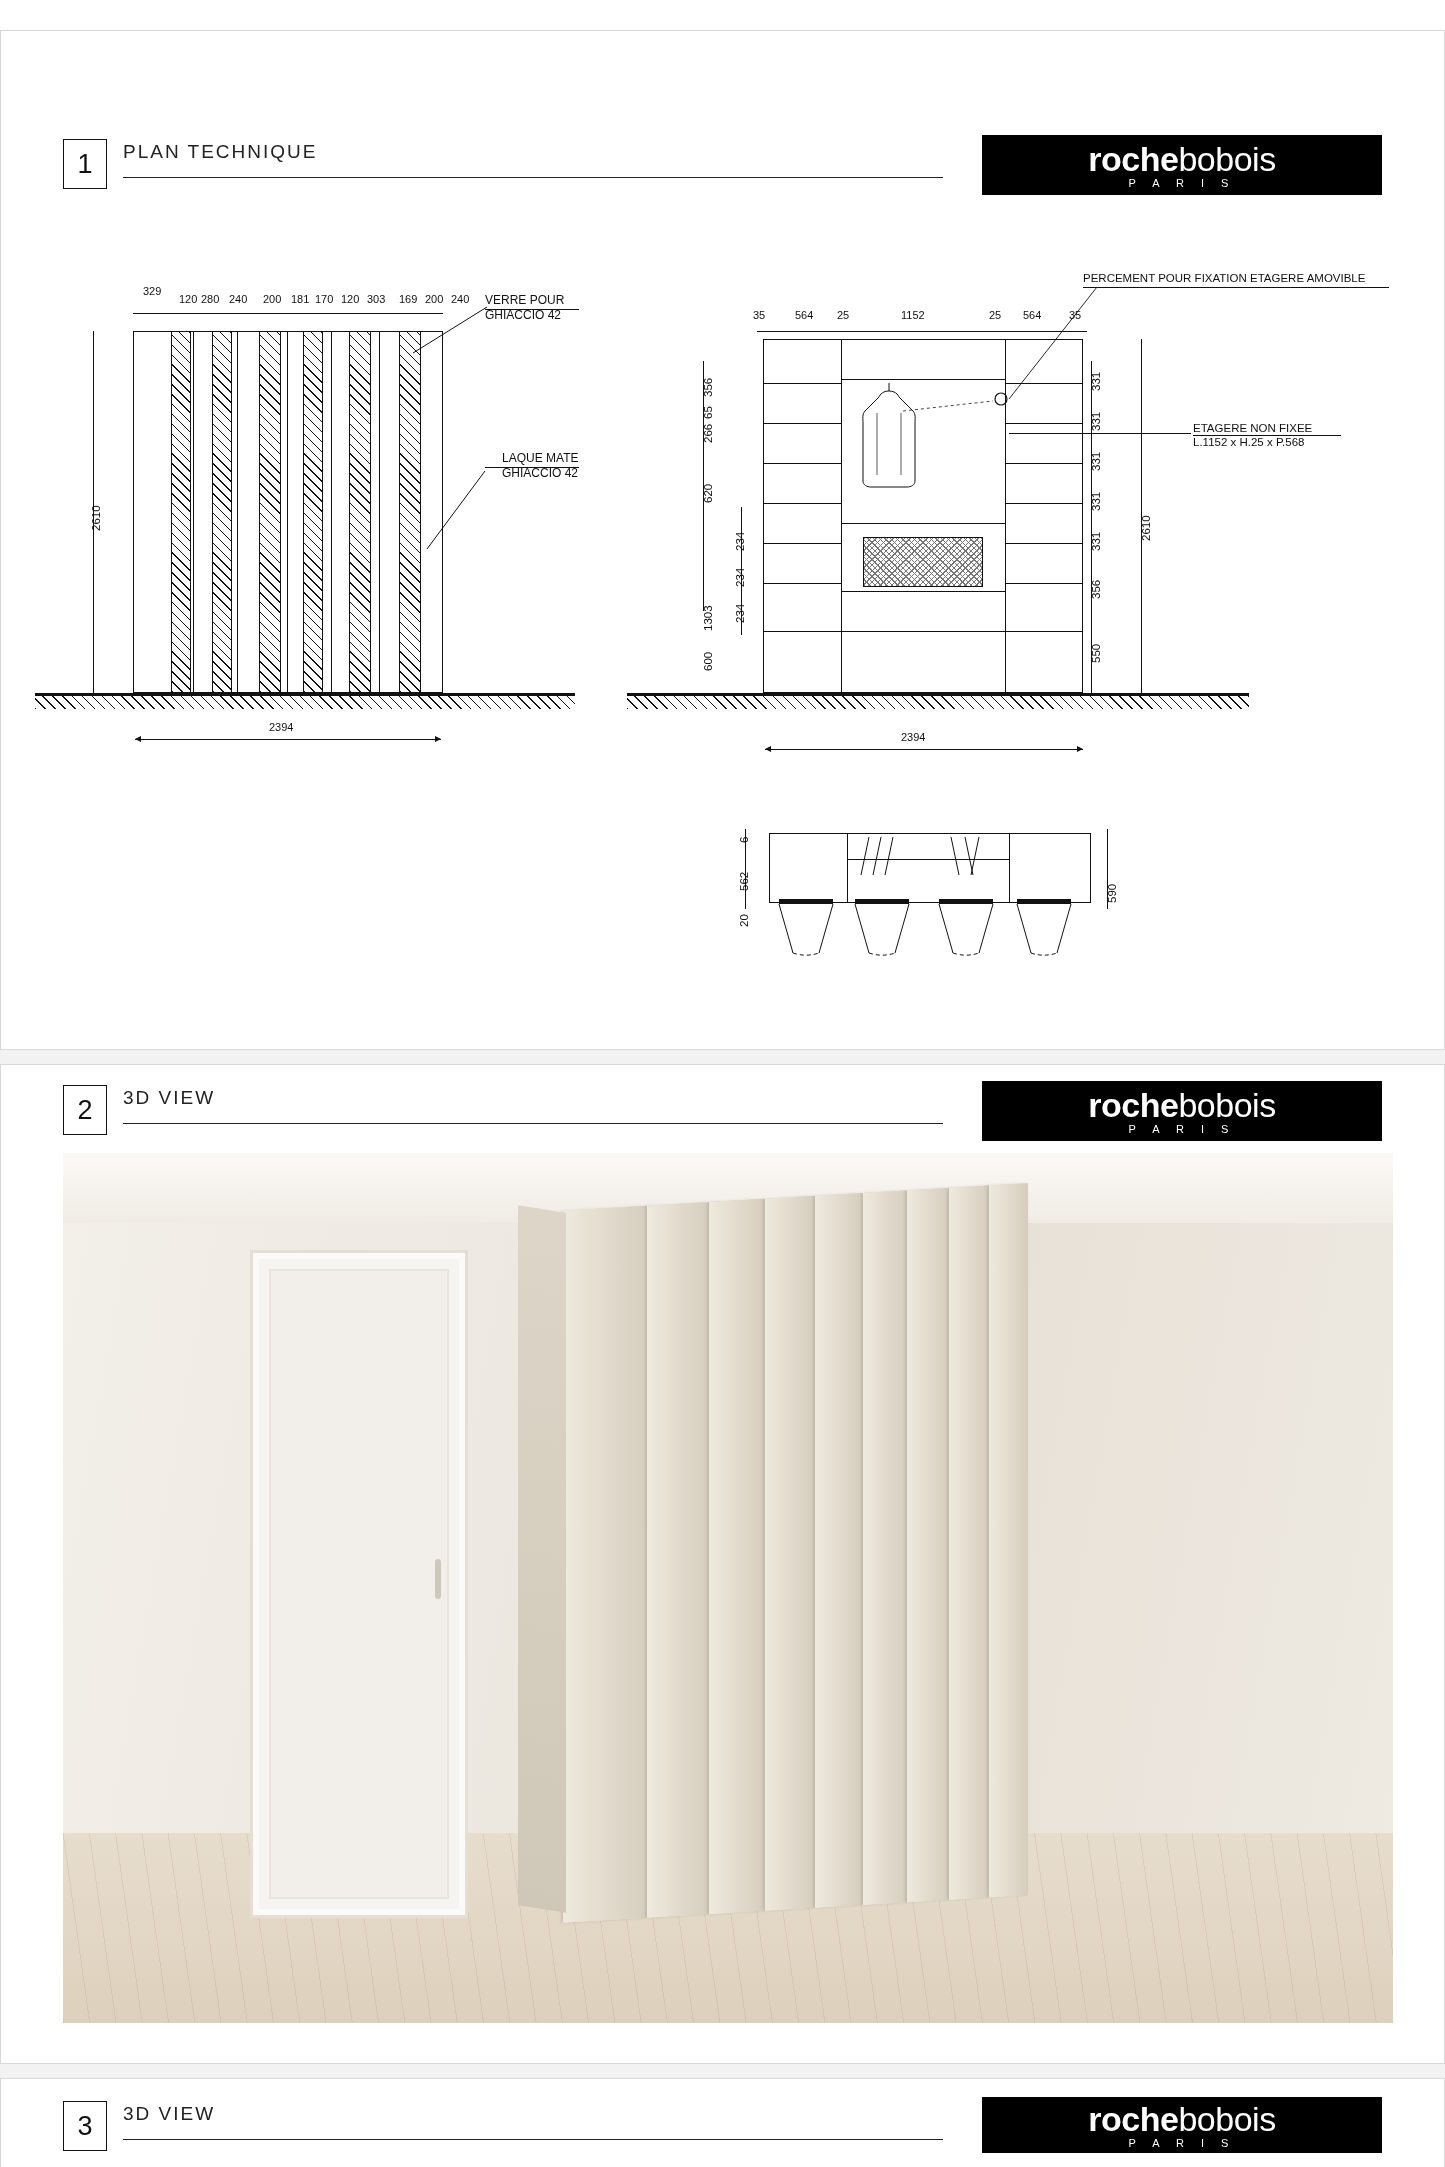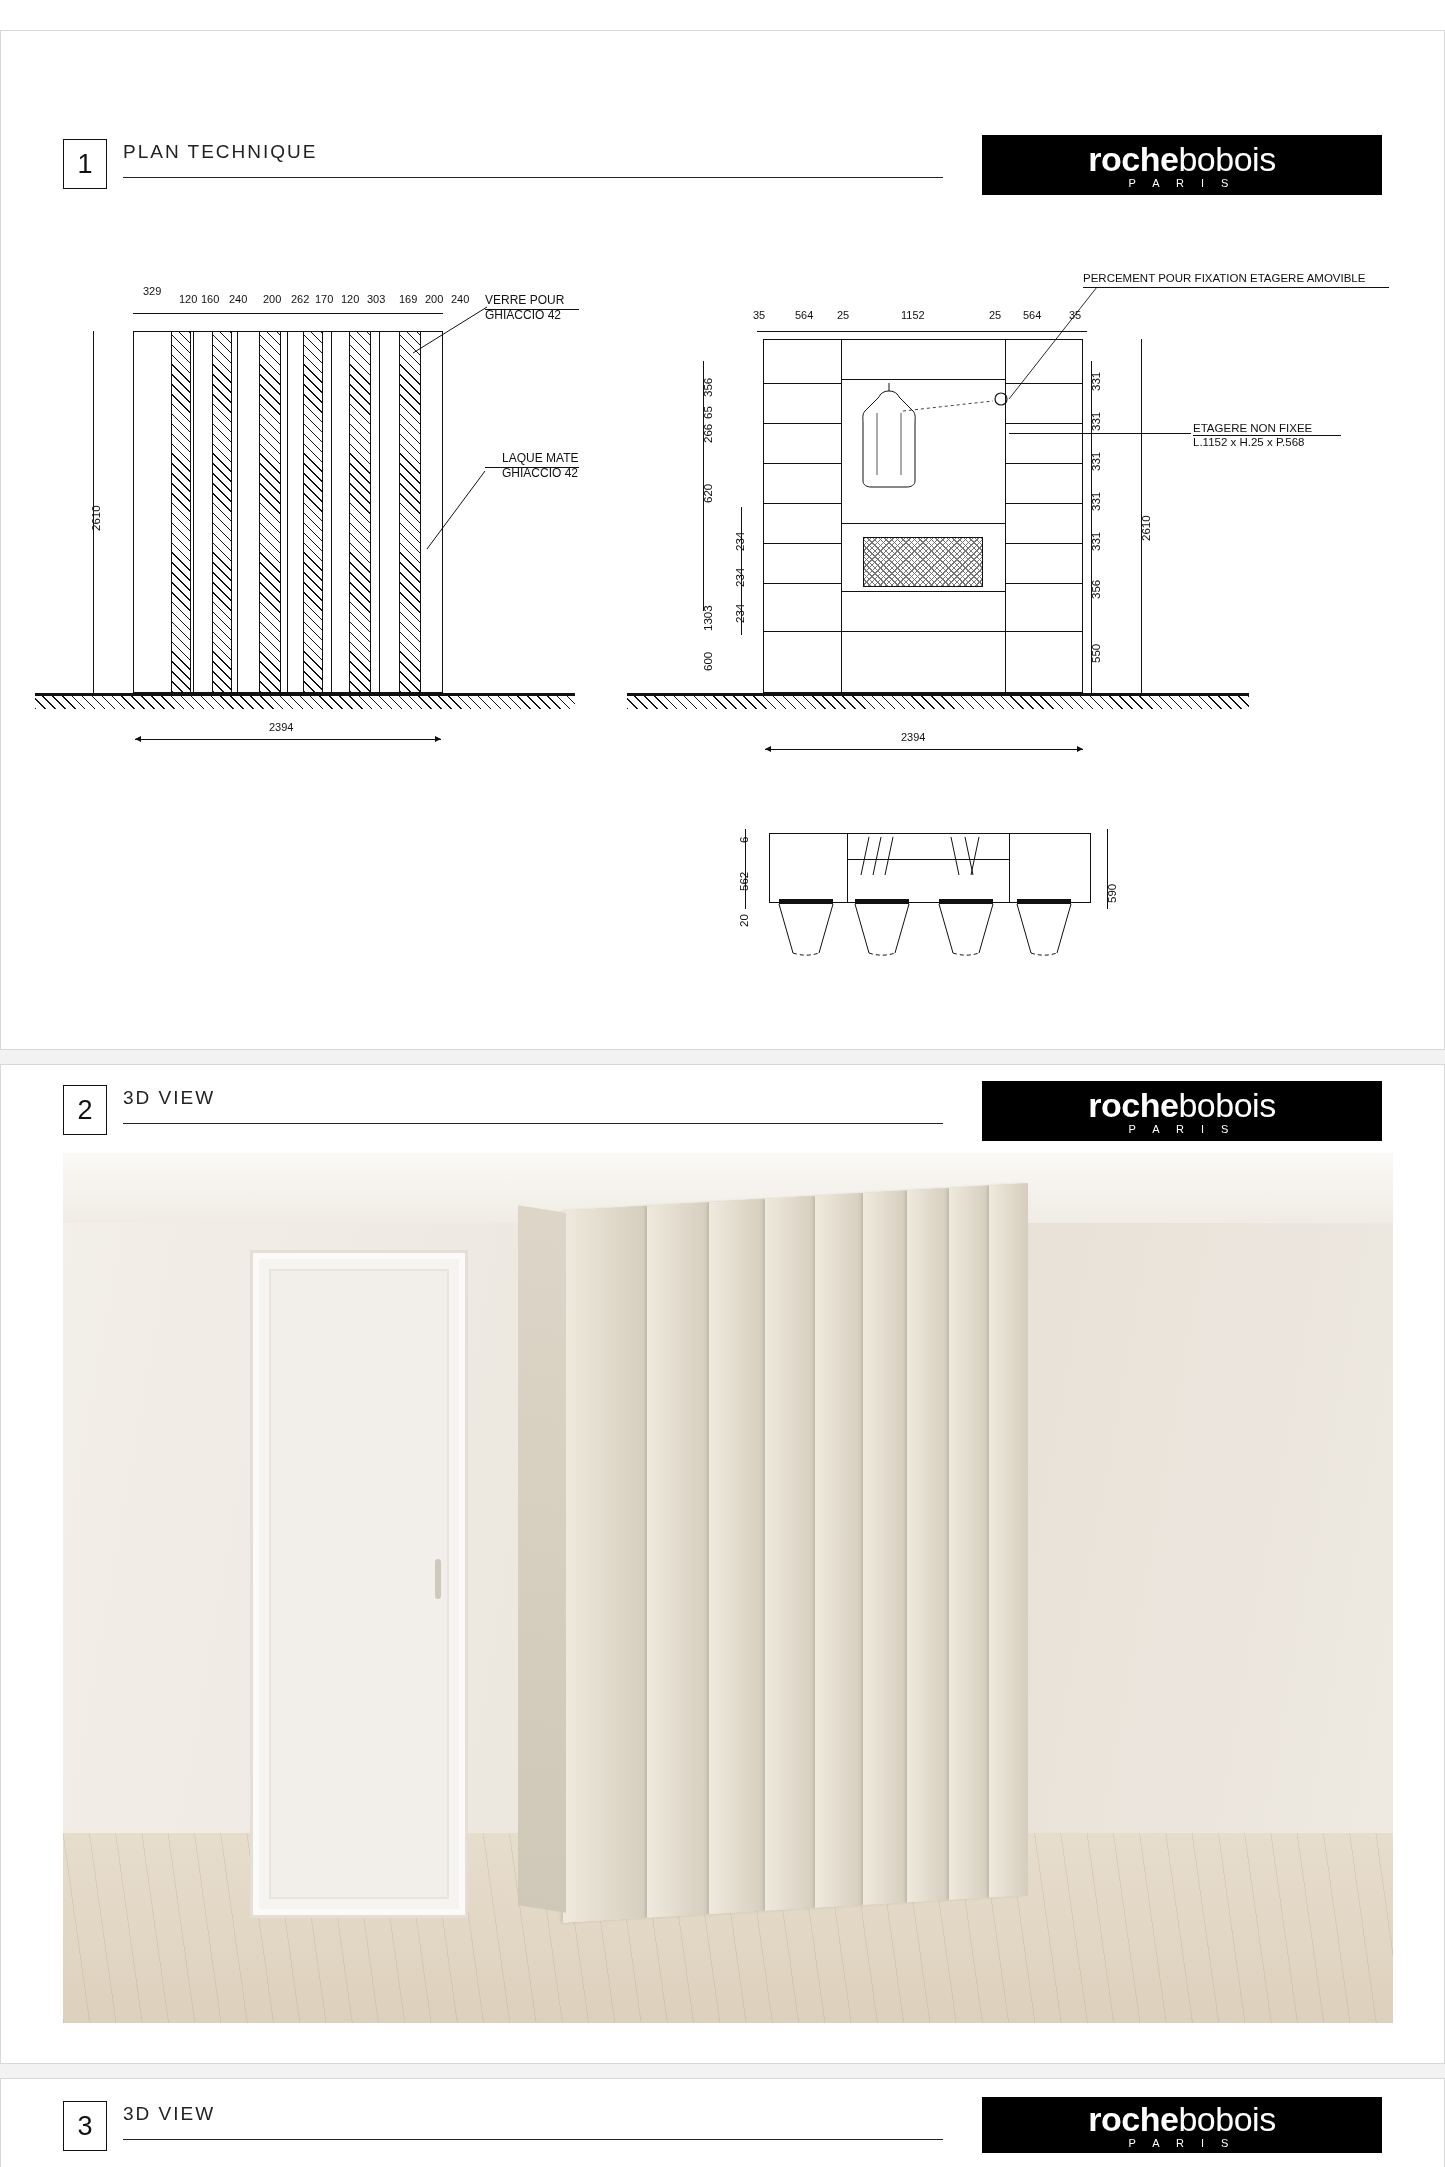--- a/index.html
+++ b/index.html
@@ -71,24 +71,24 @@
   <div class="logo">
     <div class="l1"><b>roche</b><span class="thin">bobois</span></div>
     <div class="l2">P A R I S</div>
   </div>
 
   <div class="tech">
 
     <div class="ln hline" style="left:132px;top:282px;width:310px;"></div>
     <div class="dim-txt" style="left:142px;top:254px;">329</div>
     <div class="dim-txt" style="left:178px;top:262px;">120</div>
-    <div class="dim-txt" style="left:200px;top:262px;">160</div>
+    <div class="dim-txt" style="left:200px;top:262px;">280</div>
     <div class="dim-txt" style="left:228px;top:262px;">240</div>
     <div class="dim-txt" style="left:262px;top:262px;">200</div>
-    <div class="dim-txt" style="left:290px;top:262px;">262</div>
+    <div class="dim-txt" style="left:290px;top:262px;">181</div>
     <div class="dim-txt" style="left:314px;top:262px;">170</div>
     <div class="dim-txt" style="left:340px;top:262px;">120</div>
     <div class="dim-txt" style="left:366px;top:262px;">303</div>
     <div class="dim-txt" style="left:398px;top:262px;">169</div>
     <div class="dim-txt" style="left:424px;top:262px;">200</div>
     <div class="dim-txt" style="left:450px;top:262px;">240</div>
 
     <div class="box" style="left:132px;top:300px;width:310px;height:362px;"></div>
 
     <div class="hatchpanel" style="left:170px;top:300px;width:20px;height:362px;"></div>

